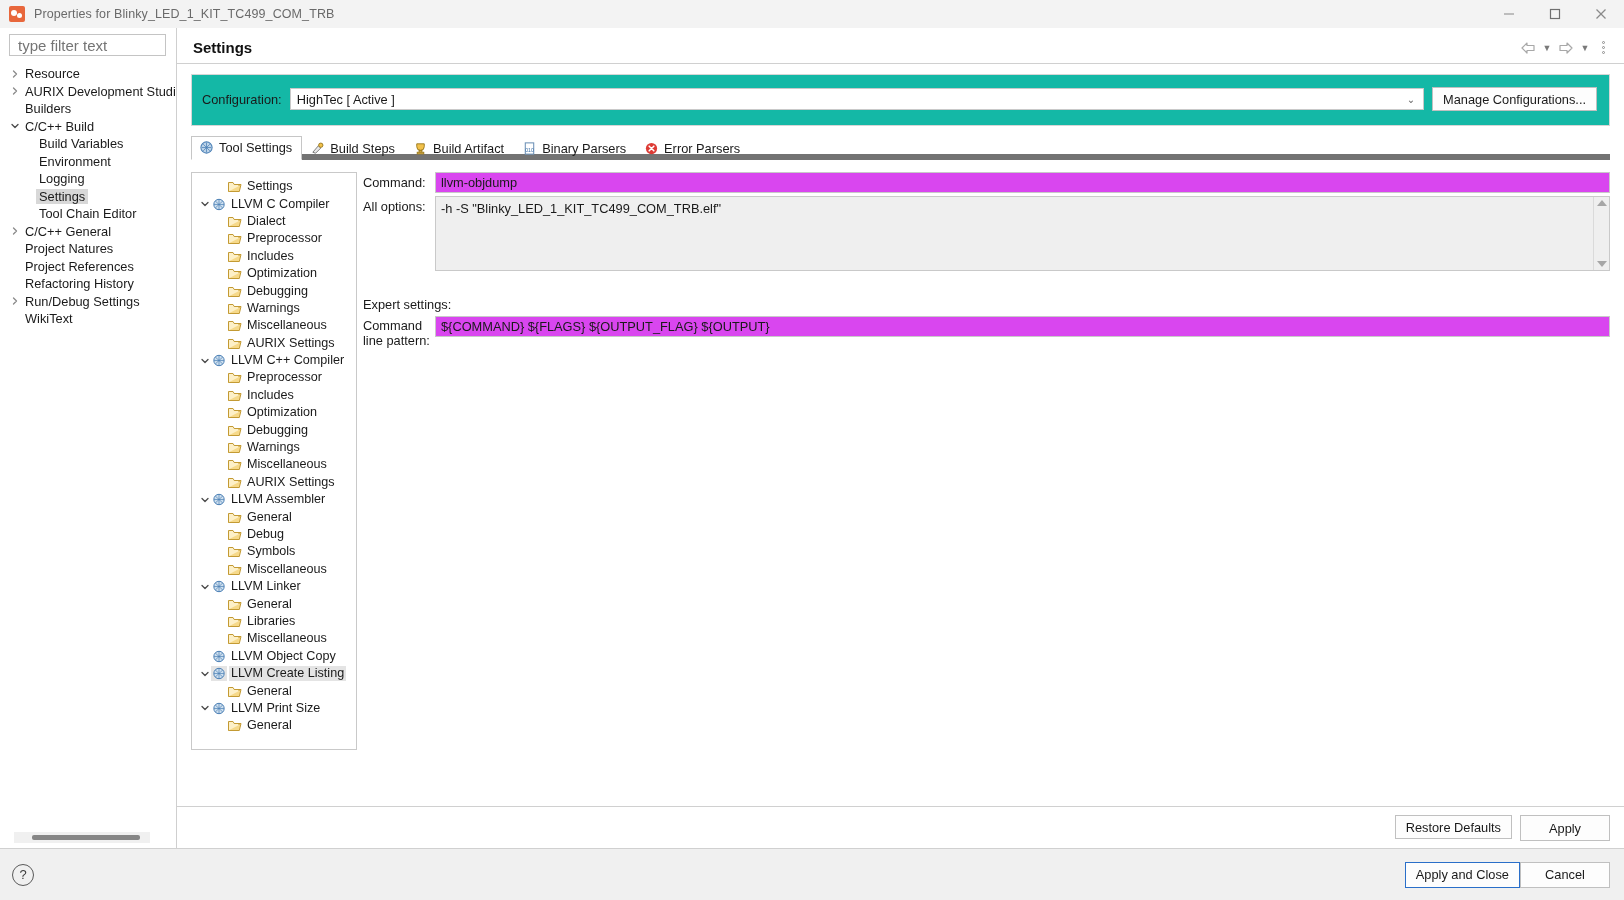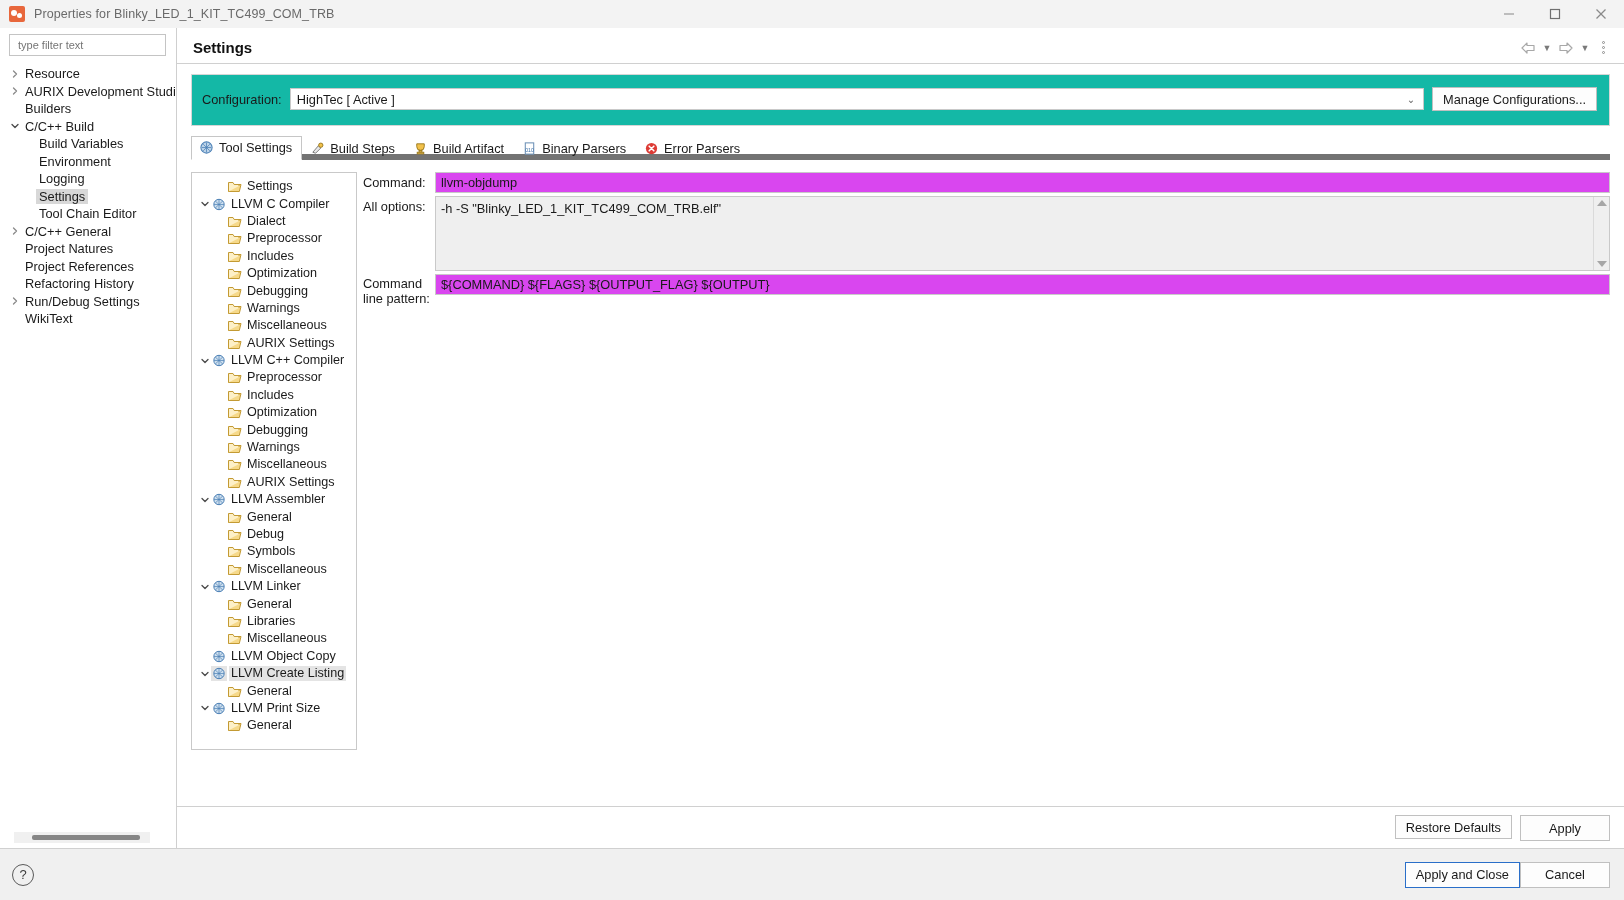--- a/index.html
+++ b/index.html
@@ -68,21 +68,21 @@
   .filter-box {
     margin: 6px 10px 4px 9px;
     height: 22px;
     border: 1px solid #c4c4c4;
     background: #ffffff;
     display: flex; align-items: center;
     padding: 0 6px;
   }
   .filter-box input {
     border: none; outline: none;
-    width: 100%; font-size: 11px;
+    width: 100%; font-size: 15px;
     font-family: "Liberation Sans", sans-serif;
     color: #555;
     background: transparent;
   }
   .tree {
     flex: 1;
     padding-top: 5px;
     overflow: hidden;
   }
   .tnode {
@@ -847,20 +847,21 @@
             <div class="form-lab">All options:</div>
             <div class="opts-box">
               <div class="opts-text">-h -S "Blinky_LED_1_KIT_TC499_COM_TRB.elf"</div>
               <div class="vscroll">
                 <div class="vs-arrow vs-up"></div>
                 <div class="vs-arrow vs-down"></div>
               </div>
             </div>
           </div>
 
+          <div class="expert-lab">Expert settings:</div>
 
           <div class="form-row">
             <div class="form-lab two-line">
               <div>Command</div>
               <div>line pattern:</div>
             </div>
             <div class="txt-input">${COMMAND} ${FLAGS} ${OUTPUT_FLAG} ${OUTPUT}</div>
           </div>
         </div>
       </div>

